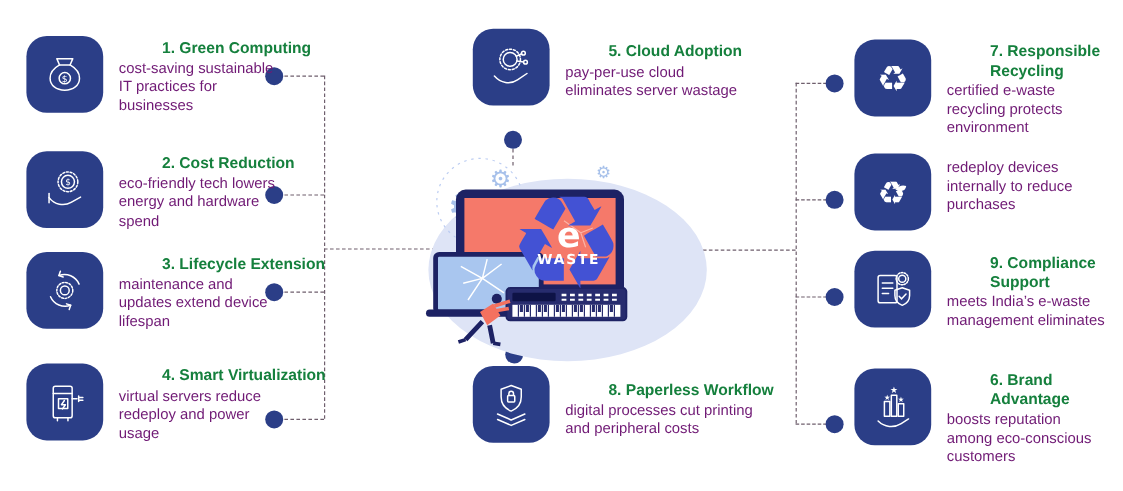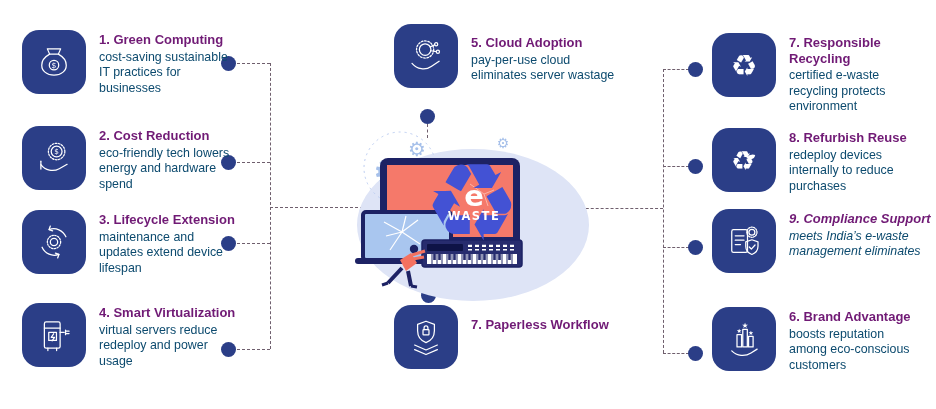--- a/index.html
+++ b/index.html
@@ -13,22 +13,22 @@
   .dot{position:absolute;width:15px;height:15px;border-radius:50%;background:#2b3e87;}
   
   .card{position:absolute;display:flex;align-items:flex-start;gap:13px;}
   .tile{
     width:64px;height:64px;border-radius:17px;background:#2b3e87;flex:none;
     display:flex;align-items:center;justify-content:center;
   }
   .tile svg{width:42px;height:42px;display:block;}
   .tile svg *{vector-effect:non-scaling-stroke;}
   .txt{padding-top:2px;}
-  .title{font-size:13px;font-weight:700;color:#701a75;line-height:15.5px;}
-  .body{font-size:12.4px;color:#0c4a6e;line-height:15.5px;margin-top:2px;}
+  .title{font-size:13px;font-weight:700;color:#15803d;line-height:15.5px;margin-left:36px;}
+  .body{font-size:12.4px;color:#701a75;line-height:15.5px;margin-top:2px;}
   .col-l .title{max-width:138px;} .col-l .body{max-width:140px;}
   .col-r .title{max-width:150px;} .col-r .body{max-width:132px;}
   .col-c .title{max-width:185px;} .col-c .body{max-width:158px;}
   .card5 .txt{padding-top:11px;} .card6 .txt{padding-top:12px;}
   .illus{position:absolute;left:350px;top:128px;width:250px;height:175px;}
   .ic{fill:none;stroke:#ffffff;stroke-width:1.25;stroke-linecap:round;stroke-linejoin:round;}
   .icf{fill:#ffffff;stroke:none;font-family:"DejaVu Sans",sans-serif;}
 </style>
 </head>
 <body>
@@ -204,21 +204,22 @@
           <g class="ic">
         <path d="M12 3 l4.8 1.8 v3.6 c0 3.6 -2 5.7 -4.8 6.8 c-2.8 -1.1 -4.8 -3.2 -4.8 -6.8 v-3.6 z"></path>
         <rect x="10.3" y="7.8" width="3.4" height="3" rx="0.4"></rect>
         <path d="M10.9 7.8 v-1 a1.1 1.1 0 0 1 2.2 0 v1"></path>
         <path d="M5.5 16.6 L12 19.4 L18.5 16.6"></path>
         <path d="M5.5 19.2 L12 22 L18.5 19.2"></path>
           </g>
       </svg>
     </div>
     <div class="txt">
-      <div class="title">7. Paperless Workflow</div>
+      <div class="title">8. Paperless Workflow</div>
+      <div class="body">digital processes cut printing and peripheral costs</div>
     </div>
   </div>
 
   <div class="card col-r" style="left:712px;top:33px;">
     <div class="tile">
       <svg viewBox="0 0 24 24">
         <text class="icf" x="12" y="18.2" font-size="17" text-anchor="middle">♻</text>
       </svg>
     </div>
     <div class="txt">
@@ -228,26 +229,25 @@
   </div>
 
   <div class="card col-r" style="left:712px;top:128px;">
     <div class="tile">
       <svg viewBox="0 0 24 24">
         <text class="icf" x="11.4" y="17.6" font-size="15" text-anchor="middle">♻</text>
         <path d="M13.2 10.8 q2.6 -2.6 5.2 -1.6 q-0.6 3.6 -5.2 1.6" fill="#ffffff" stroke="none"></path>
       </svg>
     </div>
     <div class="txt">
-      <div class="title">8. Refurbish Reuse</div>
       <div class="body">redeploy devices internally to reduce purchases</div>
     </div>
   </div>
 
-  <div class="card col-r" style="left:712px;top:209px;font-style:italic;">
+  <div class="card col-r" style="left:712px;top:209px;">
     <div class="tile">
       <svg viewBox="0 0 24 24">
           <g class="ic">
         <rect x="5" y="5.5" width="9" height="13" rx="1"></rect>
         <path d="M7 9 h5 M7 11.5 h5 M7 14 h3"></path>
         <circle cx="16.5" cy="7" r="1.7"></circle>
         <circle cx="16.5" cy="7" r="2.9" stroke-dasharray="1.3 1.2"></circle>
         <path d="M16.5 11.3 l3.5 1.2 v2.5 c0 2.4 -1.4 3.9 -3.5 4.7 c-2.1 -0.8 -3.5 -2.3 -3.5 -4.7 v-2.5 z"></path>
         <path d="M15 15.4 l1.2 1.2 2.1 -2.3"></path>
           </g>

